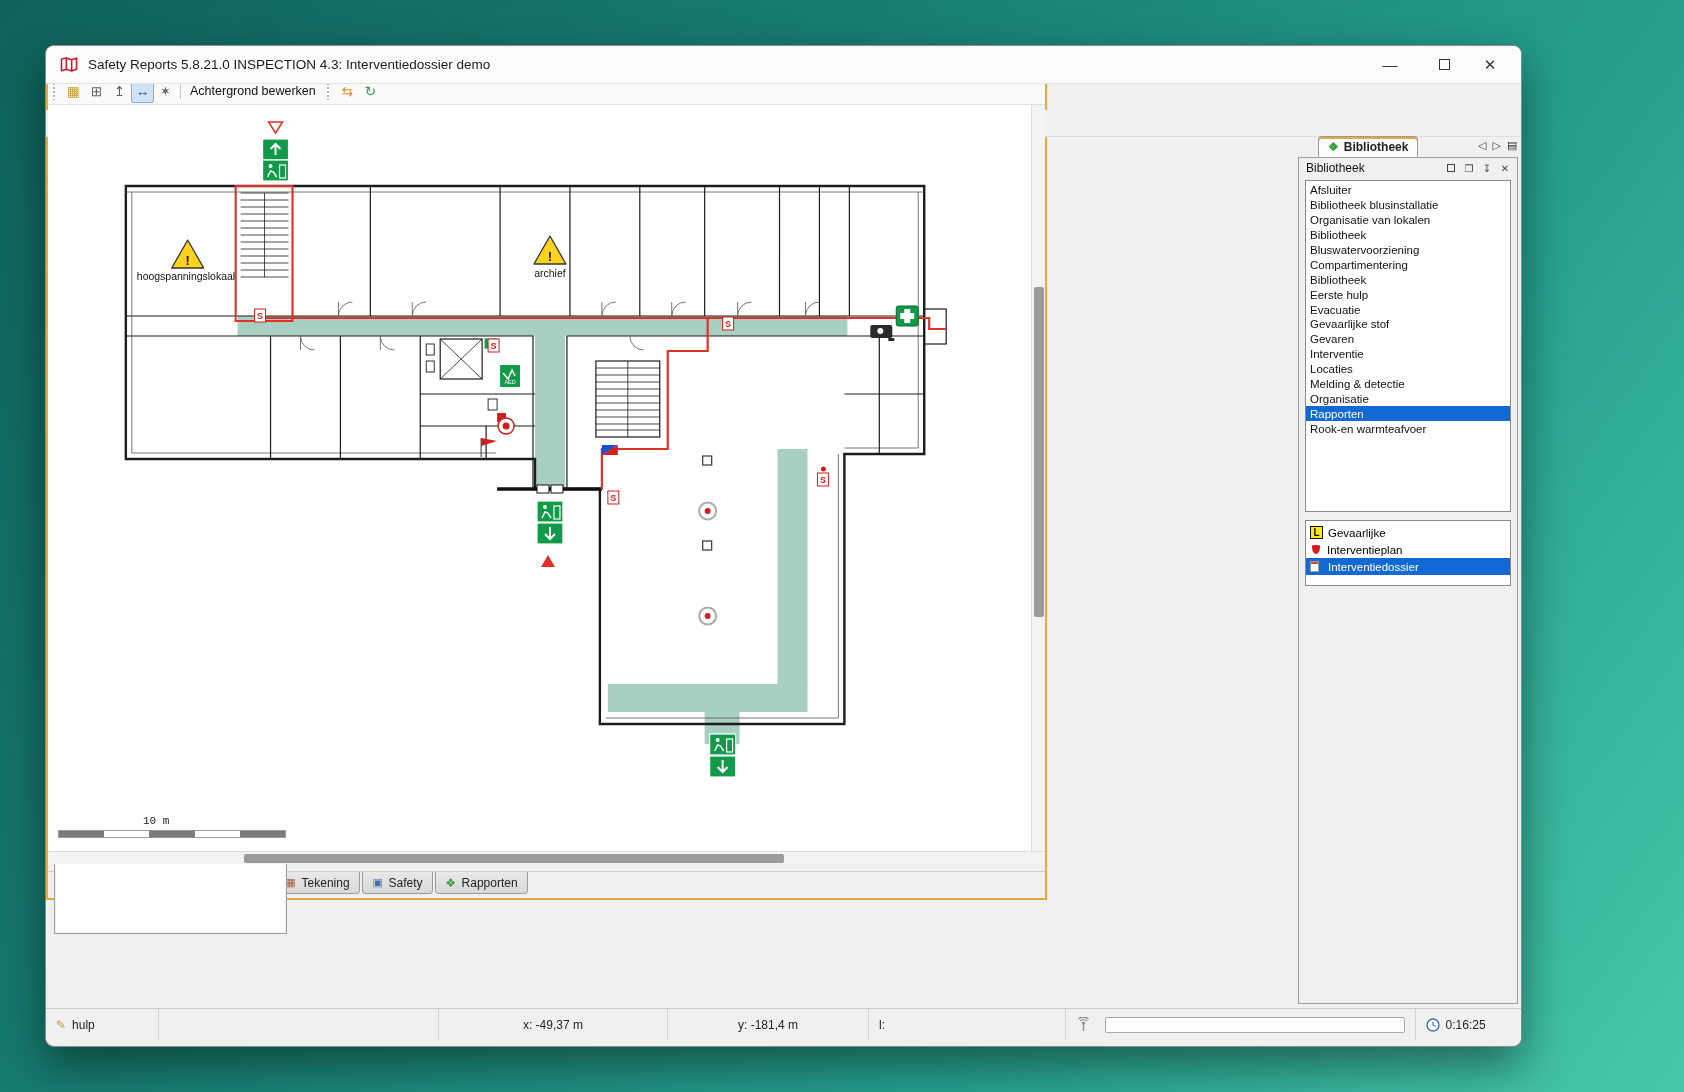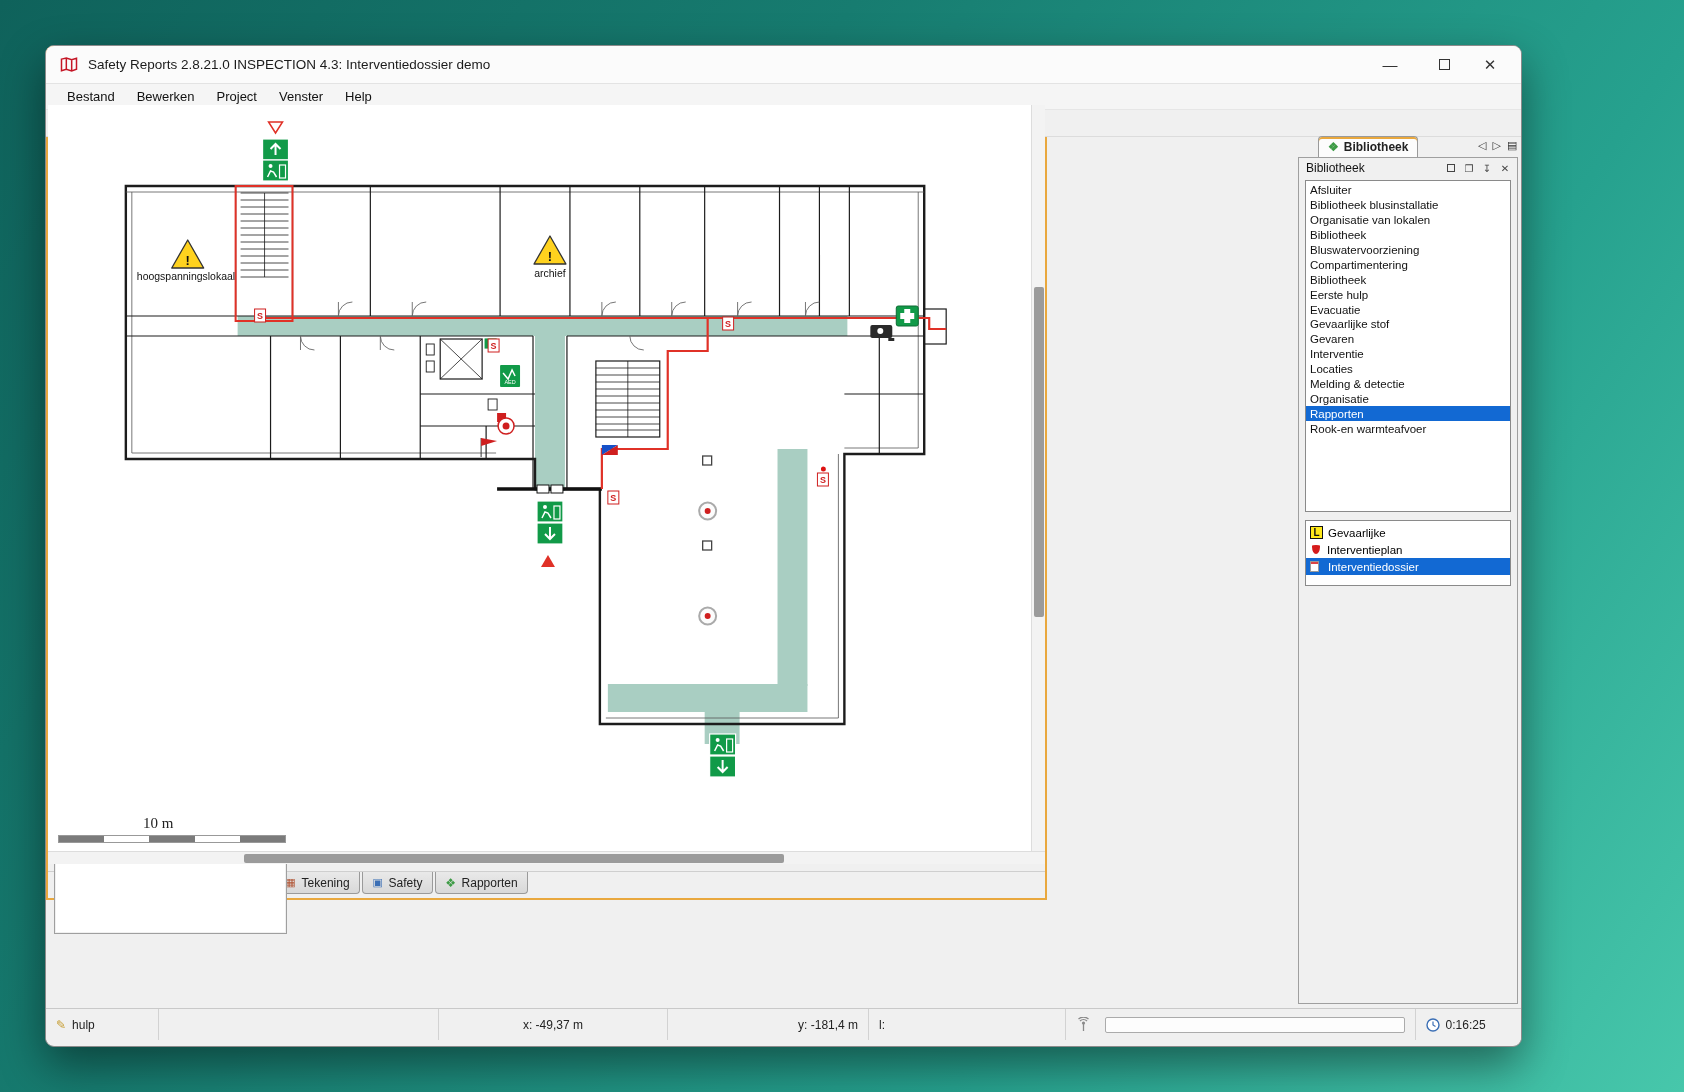--- a/index.html
+++ b/index.html
@@ -102,22 +102,22 @@
   .ic-pal { width:14px; height:12px; border:1px solid #777;
     background:conic-gradient(#e33 25%, #fd0 0 50%, #e33 0 75%, #fd0 0); }
   .ic-donut { width:13px; height:13px; border-radius:50%; border:3.5px solid #e8a000;
     box-shadow:0 0 0 1.5px #d22, inset 0 0 0 1.5px #d22; }
   .ctb-label { font-size:12.5px; color:#111; margin:0 6px; }
   .drawing { position:relative; flex:1; background:#fff; overflow:hidden; }
   .plan-svg { position:absolute; left:0; top:0; }
   .vscroll { position:absolute; right:0; top:0; bottom:0; width:14px; background:#f3f3f3;
     border-left:1px solid #ddd; }
   .vthumb { position:absolute; left:2px; width:10px; background:#9b9b9b; border-radius:2px; }
-  .scalebar { position:absolute; left:10px; top:710px; font-size:15px;
-    font-family:Liberation Serif, serif; color:#222; }
+  .scalebar { position:absolute; left:10px; top:710px; font-size:11px;
+    font-family:Liberation Mono, monospace; color:#222; }
   .scalebar .segs { margin-top:3px; display:flex; border:1px solid #999; width:228px; height:8px; }
   .scalebar .segs i { flex:1; } .scalebar .segs i:nth-child(odd){ background:#7b7b7b; }
   .scalebar .segs i:nth-child(even){ background:#fff; }
   .scalebar .lbl { margin-left:85px; }
   .hscroll { height:13px; background:#f3f3f3; border-top:1px solid #ddd; position:relative; }
   .hthumb { position:absolute; top:2px; height:9px; background:#9b9b9b; border-radius:2px; }
   .cgap { height:7px; background:#f0f0f0; }
   .btabs { height:27px; background:#f0f0f0; display:flex; align-items:flex-start;
     padding-left:14px; border-top:1px solid #cfcfcf; }
   .btab { height:22px; display:flex; align-items:center; gap:5px; padding:0 9px; font-size:12px;
@@ -157,35 +157,28 @@
 <body>
 
 <div class="window">
 
   <div class="titlebar">
     <span class="map-ic">
       <svg width="18" height="15" viewBox="0 0 16 14">
           <path d="M1 2 L5.5 1 L10.5 2.5 L15 1.2 V11.5 L10.5 13 L5.5 11.5 L1 12.8 Z M5.5 1 V11.5 M10.5 2.5 V13" stroke="#c51626" fill="none" stroke-width="1.4"></path>
         </svg>
     </span>
-    <span class="title-text">Safety Reports 2.8.21.0 INSPECTION 4.3: Interventiedossier demo</span>
+    <span class="title-text">Safety Reports 5.8.21.0 INSPECTION 4.3: Interventiedossier demo</span>
     <span class="winbtn btn-min">—</span>
     <span class="winbtn btn-max">
         <span class="sq"></span>
       </span>
     <span class="winbtn btn-close">✕</span>
   </div>
 
-  <div class="menubar">
-    <span class="menu-item">Bestand</span>
-    <span class="menu-item">Bewerken</span>
-    <span class="menu-item">Project</span>
-    <span class="menu-item">Venster</span>
-    <span class="menu-item">Help</span>
-  </div>
 
   <div class="toolbar1">
     <span class="grip"></span>
     <span class="tb-label">Terug naar project overzicht</span>
     <span class="combo" style="width:230px">
       <span>Interventiedossier</span>
       <span class="chev">⌄</span>
     </span>
     <span class="combo" style="width:142px">
       <span>NL</span>
@@ -729,21 +722,21 @@
 
   <div class="statusbar">
     <span class="scell" style="width:120px">
       <span class="sic" style="color:#c59a2a">✎</span>
       <span>hulp</span>
     </span>
     <span class="scell" style="width:300px"></span>
     <span class="scell" style="width:245px;justify-content:center">
       <span>x: -49,37 m</span>
     </span>
-    <span class="scell" style="width:215px;justify-content:flex-end">
+    <span class="scell" style="width:215px;justify-content:center">
       <span>y: -181,4 m</span>
     </span>
     <span class="scell" style="width:210px">
       <span>l:</span>
     </span>
     <span class="scell" style="flex:1">
       <span class="sic">
         <svg width="15" height="15" viewBox="0 0 15 15">
             <path d="M7.5 6 V14 M4 4 a5 5 0 0 1 7 0 M2.5 2 a7.5 7.5 0 0 1 10 0" stroke="#8a8a8a" stroke-width="1.3" fill="none"></path>
             <circle cx="7.5" cy="6" r="1.6" fill="#8a8a8a"></circle>

